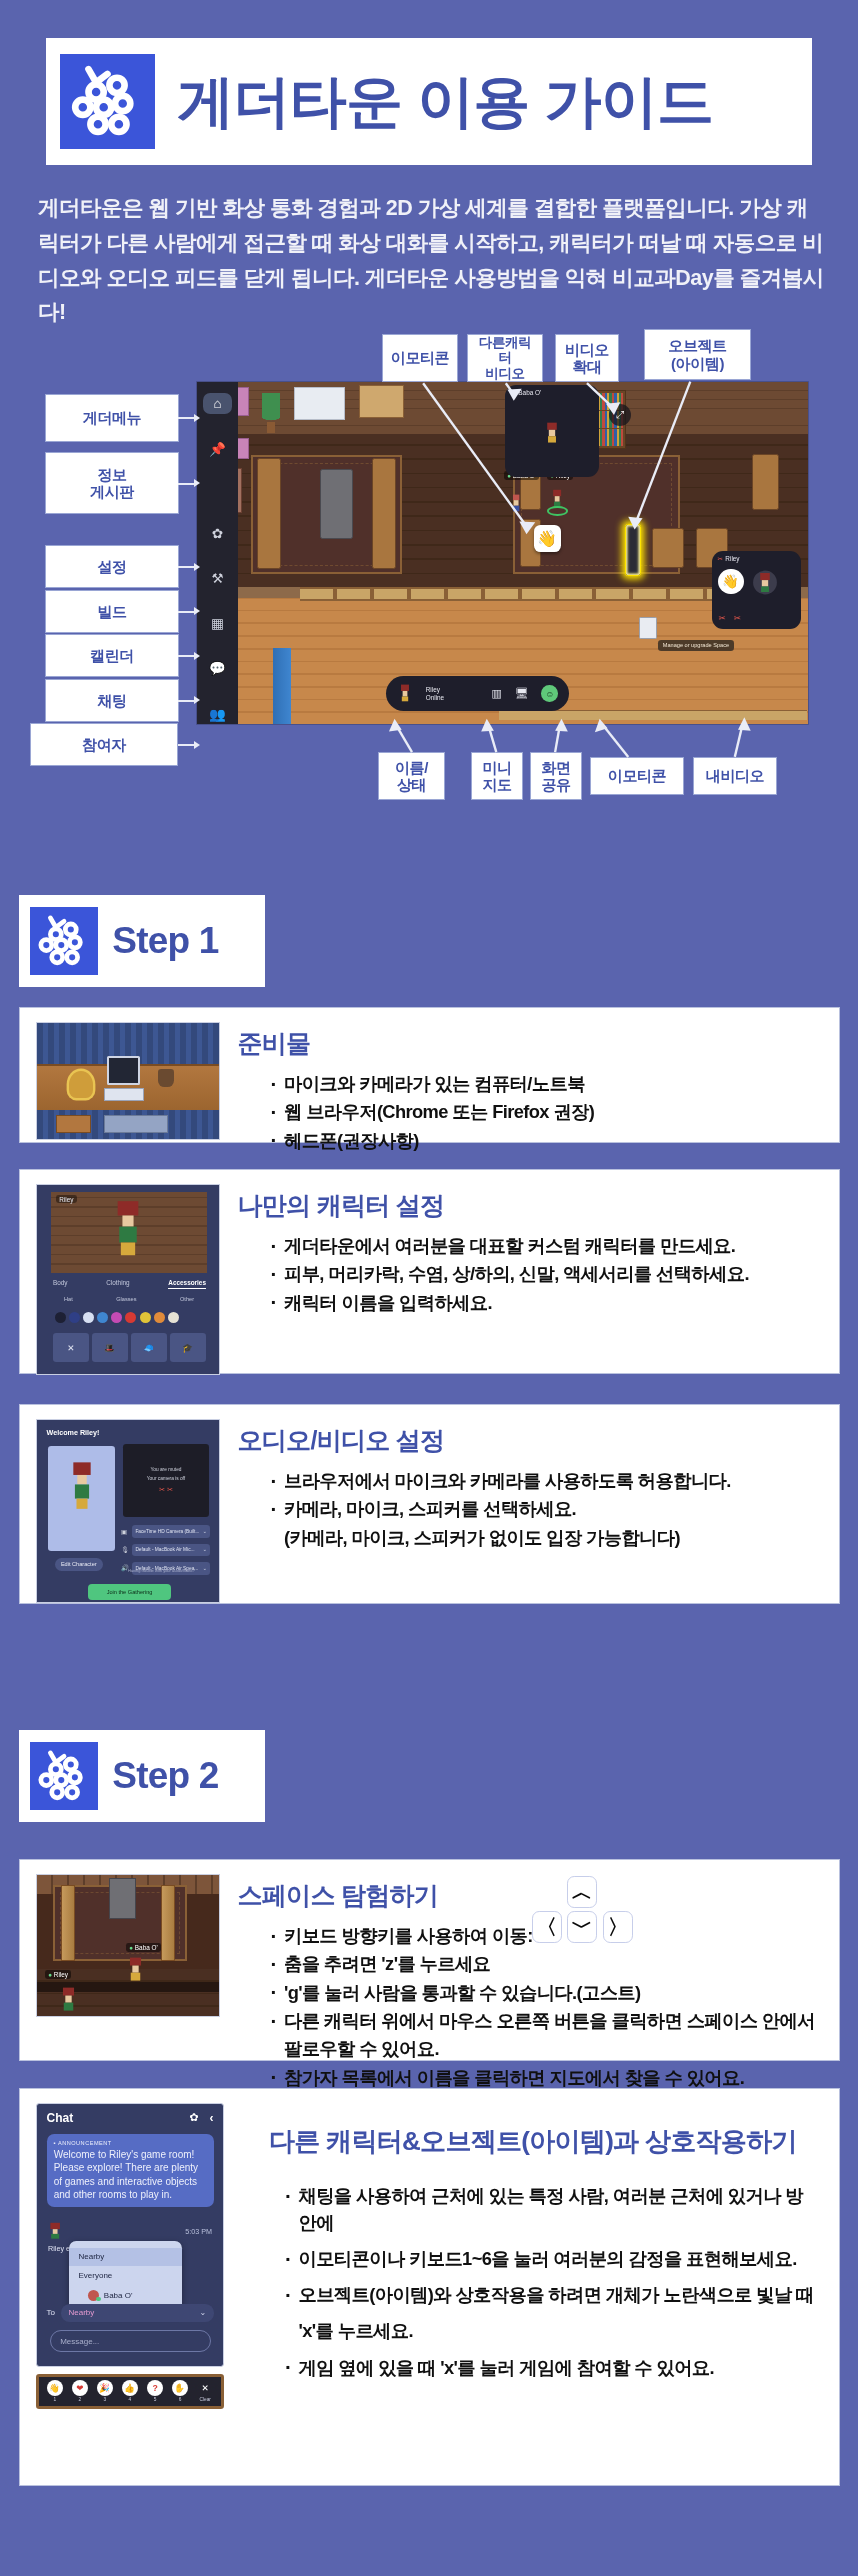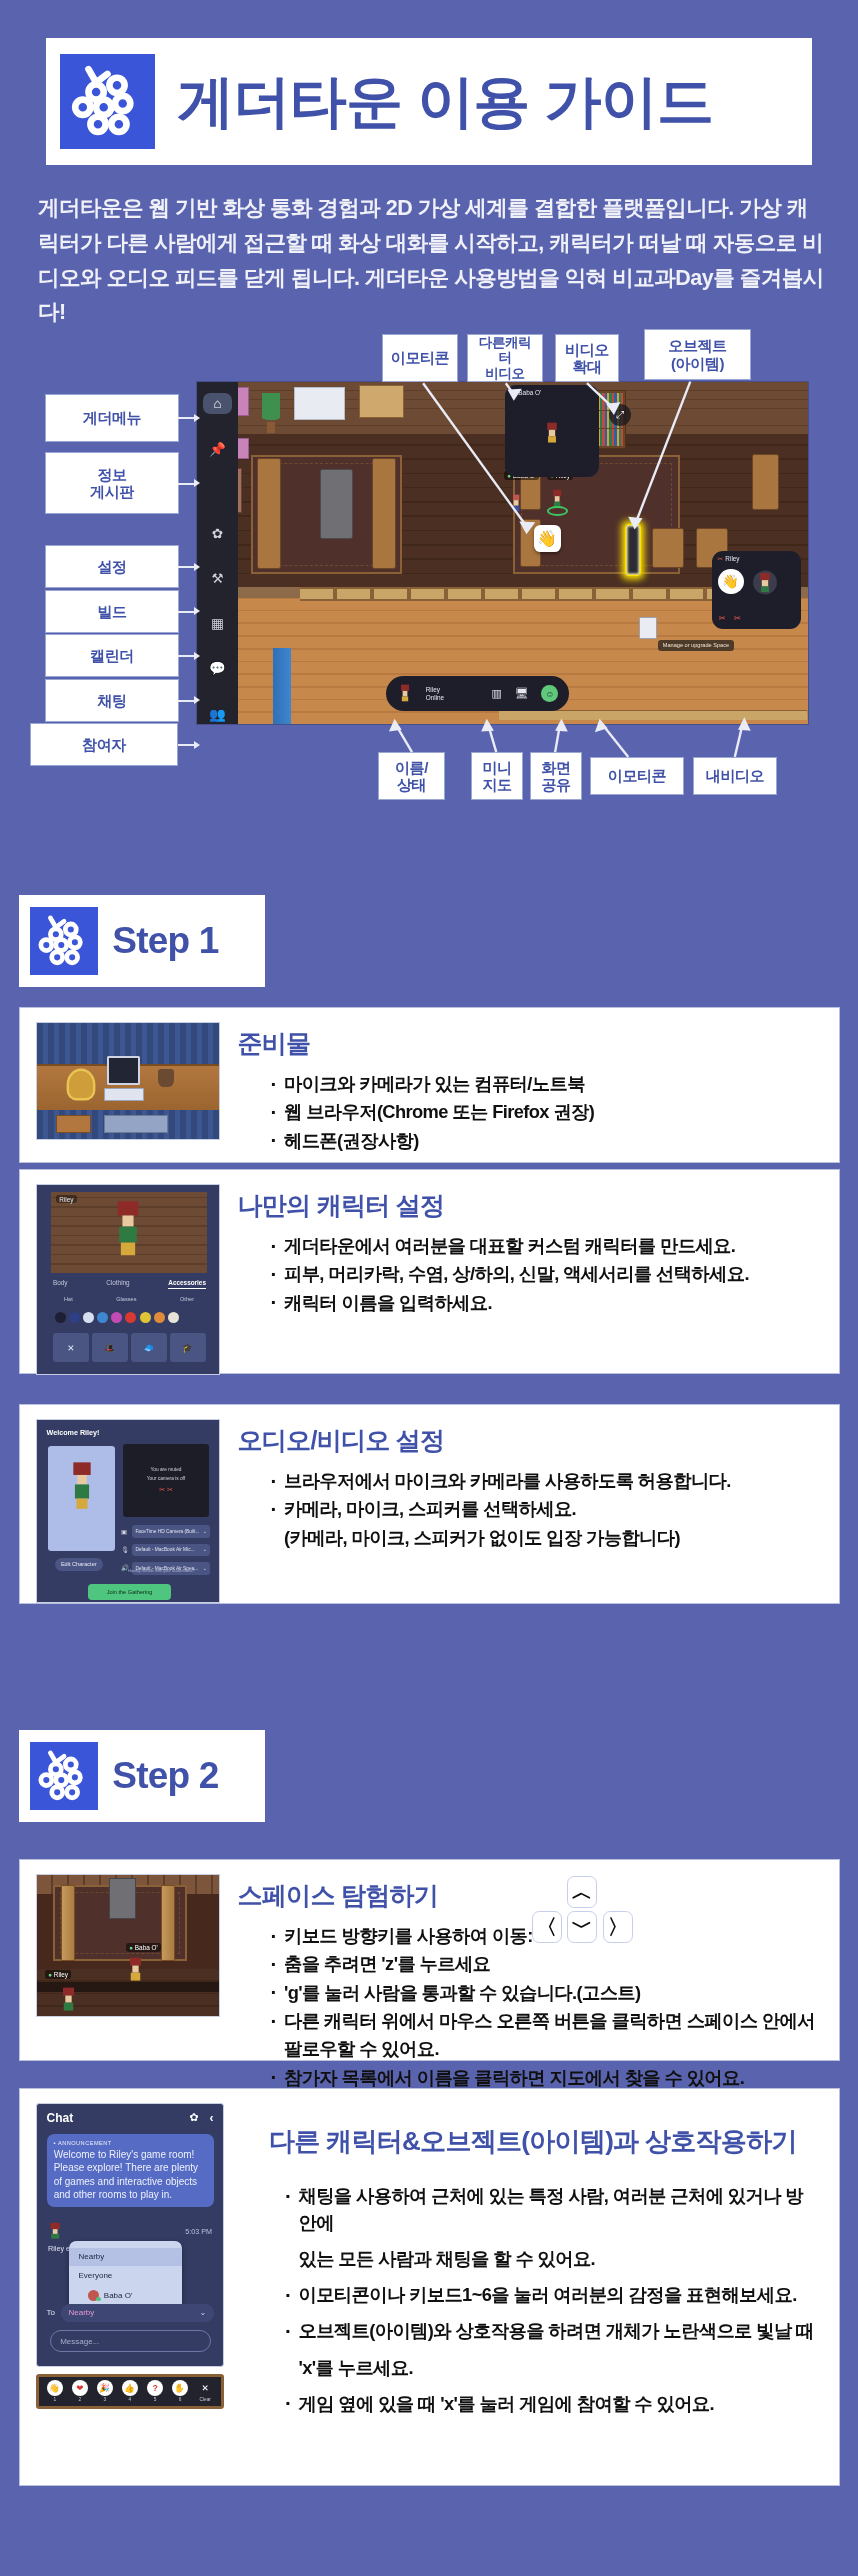--- a/index.html
+++ b/index.html
@@ -899,21 +899,21 @@
             <circle cx="46" cy="56" r="8"></circle>
           <circle cx="66" cy="52" r="8"></circle>
             <circle cx="40" cy="74" r="8"></circle>
           <circle cx="62" cy="74" r="8"></circle>
         </g>
       </svg>
     </div>
     <div class="step-label">Step 1</div>
   </div>
 
-  <div class="card" style="top:1007px; height:156px;justify-content:center;">
+  <div class="card" style="top:1007px; height:136px;justify-content:center;">
     <div class="card-thumb th-desk">
       <div class="wallpaper"></div>
       <div class="deskline"></div>
       <div class="lowerwall"></div>
       <div class="chair"></div>
       <div class="monitor"></div>
       <div class="keyboard"></div>
       <div class="mug"></div>
       <div class="drawer"></div>
       <div class="drawer2"></div>
@@ -1163,21 +1163,20 @@
           <div class="circ">✕</div>
           <div class="n">Clear</div>
         </div>
       </div>
     </div>
 
     <div class="card-body">
       <div class="card-title" style="font-size:26px;margin-top:16px;margin-bottom:24px;">다른 캐릭터&amp;오브젝트(아이템)과 상호작용하기</div>
       <ul class="card-list wide" style="padding-left:16px;">
         <li>채팅을 사용하여 근처에 있는 특정 사람, 여러분 근처에 있거나 방 안에</li>
-        <li class="cont">있는 모든 사람과 채팅을 할 수 있어요.</li>
         <li>이모티콘이나 키보드1~6을 눌러 여러분의 감정을 표현해보세요.</li>
         <li>오브젝트(아이템)와 상호작용을 하려면 개체가 노란색으로 빛날 때</li>
         <li class="cont">'x'를 누르세요.</li>
         <li>게임 옆에 있을 때 'x'를 눌러 게임에 참여할 수 있어요.</li>
       </ul>
     </div>
   </div>
 
 </div>
 

